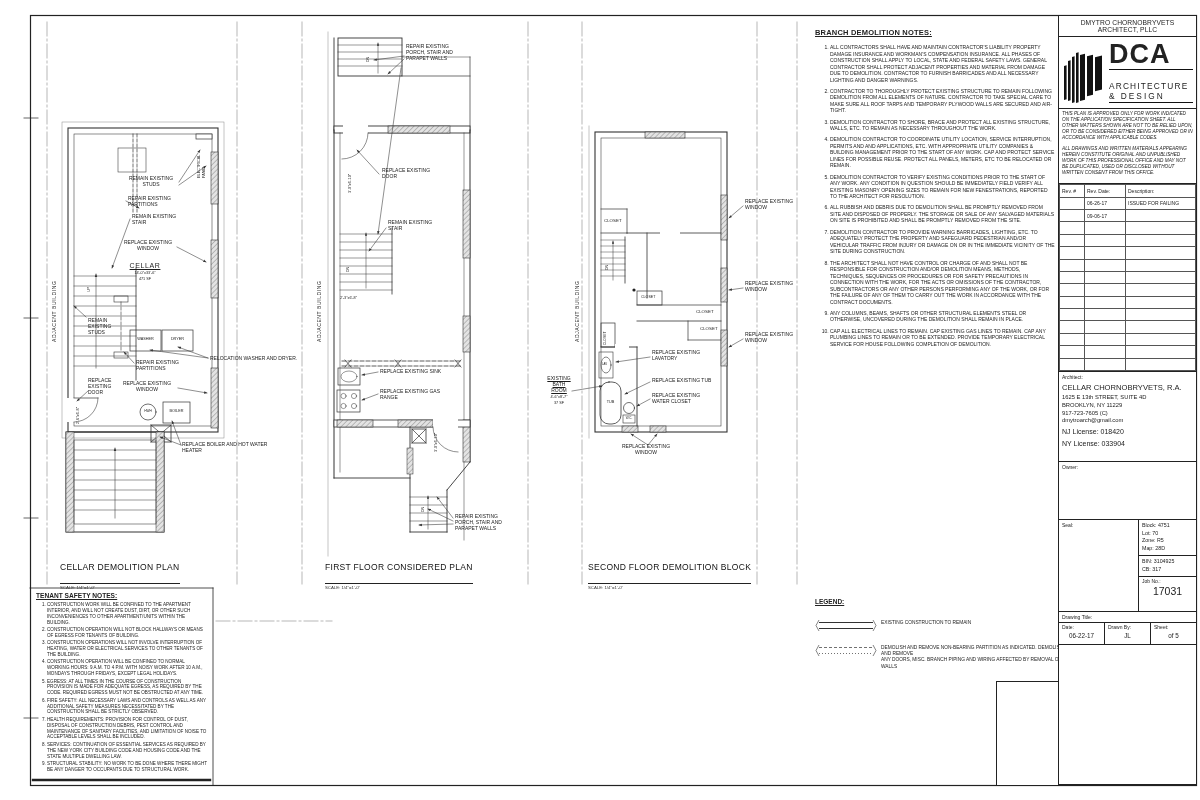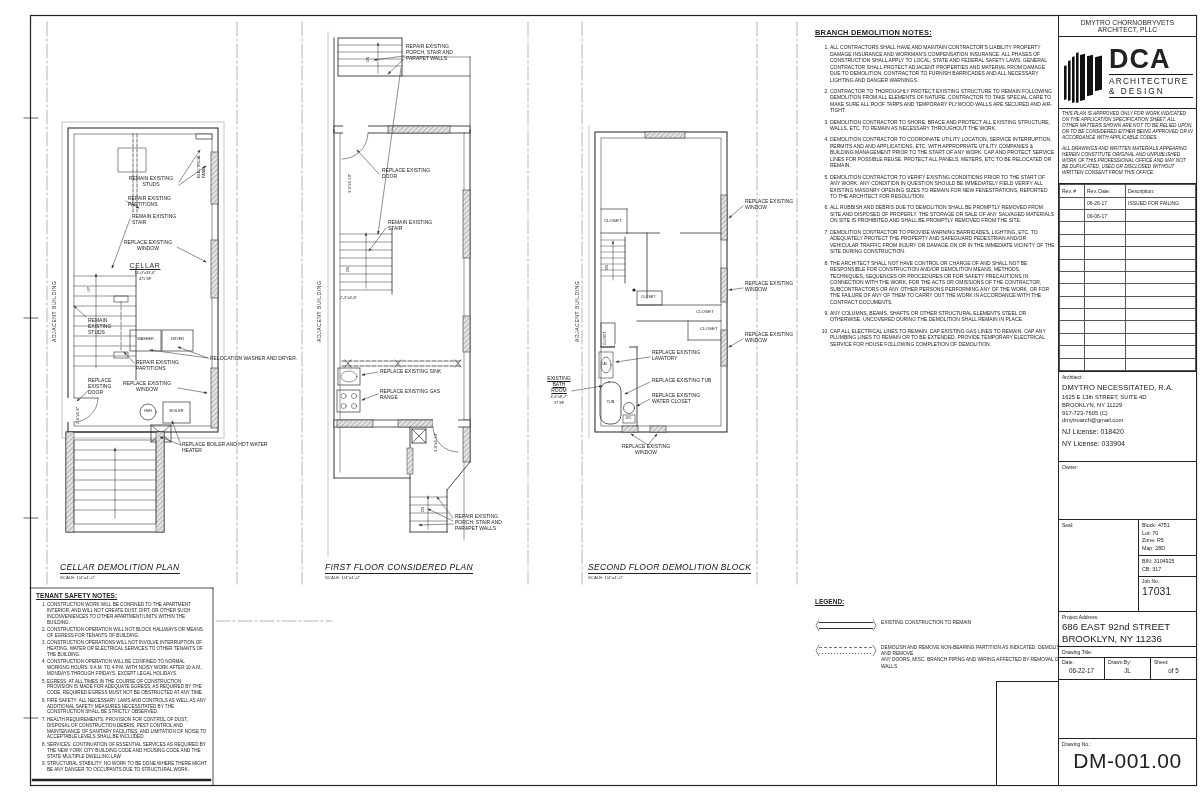--- a/index.html
+++ b/index.html
@@ -7,21 +7,21 @@
        font-family:"Liberation Sans", sans-serif;overflow:hidden;}
   .ann{position:absolute;font-size:5px;line-height:1.18;color:#1c1c1c;white-space:pre-line;}
   .c{text-align:center;}
   .xs{font-size:3.8px;}
   .s{font-size:4.4px;}
   .vert{transform:rotate(-90deg);transform-origin:0 0;white-space:pre-line;}
   .nowrap{white-space:nowrap;}
   .room-name{font-size:7px;letter-spacing:.6px;text-decoration:underline;}
   .underl{text-decoration:underline;}
   .plan-title{position:absolute;color:#111;}
-  .plan-title .t{font-size:8.5px;letter-spacing:.3px;border-bottom:1px solid #222;display:inline-block;padding-bottom:1px;font-style:italic;}
+  .plan-title .t{font-size:8.5px;letter-spacing:.3px;border-bottom:1px solid #222;display:inline-block;padding-bottom:11px;}
   .plan-title .sc{font-size:4.3px;margin-top:1px;color:#333;}
   .notes-block{position:absolute;left:815px;top:28px;width:240px;}
   .notes-block h3{margin:0 0 7px 0;font-size:7.5px;text-decoration:underline;letter-spacing:.2px;}
   ol.notes{margin:0;padding-left:15px;font-size:5px;line-height:1.3;}
   ol.notes li{margin-bottom:4.8px;}
   .tenant-block{position:absolute;left:36px;top:592px;width:172px;}
   .tenant-block h3{margin:0 0 3px 0;font-size:6.6px;text-decoration:underline;}
   ol.tnotes{margin:0;padding-left:11px;font-size:4.6px;line-height:1.28;}
   ol.tnotes li{margin-bottom:1.5px;}
   .legend-block{position:absolute;left:815px;top:598px;width:250px;}
@@ -30,37 +30,37 @@
   .legend-row .sym{width:66px;flex:0 0 66px;}
   .legend-row .lt{font-size:4.8px;line-height:1.3;white-space:pre-line;padding-top:1px;}
   
   .tb{position:absolute;left:1058px;top:15px;width:139px;height:771px;border:1px solid #222;
       box-sizing:border-box;display:flex;flex-direction:column;background:#fff;}
   .tb-sec{border-bottom:1px solid #222;padding:2px 3px;box-sizing:border-box;position:relative;}
   .firm{font-size:6.7px;text-align:center;padding:3px 1px;letter-spacing:.1px;}
   .logo-row{display:flex;align-items:center;height:72px;padding:2px 3px;}
   .logo-text{flex:1;text-align:left;padding-left:3px;}
   .logo-acr{font-size:27px;font-weight:bold;letter-spacing:1px;line-height:.95;}
-  .logo-l1{font-size:8.3px;letter-spacing:1.2px;border-top:1.5px solid #111;margin-top:1px;padding-top:1px;}
+  .logo-l1{font-size:8.3px;letter-spacing:1.2px;border-top:1.5px solid #111;margin-top:1px;padding-top:11px;}
   .logo-l2{font-size:8.3px;letter-spacing:2px;border-bottom:1.5px solid #111;padding-bottom:1px;}
   .disc{font-size:4.7px;font-style:italic;line-height:1.28;}
   .disc p{margin:0 0 5px 0;}
   table.rev{border-collapse:collapse;width:100%;font-size:5px;}
   table.rev td,table.rev th{border:1px solid #555;height:11.4px;padding:0 2px;font-weight:normal;text-align:left;white-space:nowrap;}
   .arch{font-size:5.8px;line-height:1.35;}
   .lbl{font-size:5px;color:#222;}
   .arch .nm{font-size:7.6px;margin:2px 0 1px 0;}
   .arch .lic{font-size:7px;margin-top:2px;}
   .seal-row{display:flex;padding:0;flex:0 0 92px;}
   .seal-left{flex:1;padding:2px 3px;}
   .seal-right{width:57px;border-left:1px solid #222;display:flex;flex-direction:column;}
   .lot-box{border-bottom:1px solid #222;font-size:5.3px;line-height:1.45;padding:2px 3px;}
   .binbox{border-bottom:1px solid #222;font-size:5.3px;line-height:1.5;padding:2px 3px;}
   .jobbox{flex:1;padding:1px 3px;}
-  .jobbox .v{font-size:10.5px;margin-top:1px;}
+  .jobbox .v{font-size:10.5px;text-align:center;margin-top:1px;}
   .addr .l1{font-size:9.6px;margin-top:1px;}
   .dtitle .tx{font-size:10px;line-height:1.22;white-space:pre-line;margin-top:1px;}
   .meta-row{display:flex;padding:0;height:22px;}
   .meta-cell{flex:1;border-right:1px solid #222;padding:1px 3px;}
   .meta-cell:last-child{border-right:none;}
   .meta-cell .mv{font-size:6.3px;text-align:center;margin-top:2px;}
   .spacer{flex:1;border-bottom:1px solid #222;}
   .dno{height:46px;border-bottom:none !important;}
   .dno .v{font-size:21px;letter-spacing:.5px;margin-top:2px;text-align:center;}
   .stamp{position:absolute;left:996px;top:681px;width:63px;height:105px;border:1px solid #222;box-sizing:border-box;background:#fff;}
@@ -555,21 +555,21 @@
             <td></td>
             <td></td>
             <td></td>
           </tr>
     </tbody>
       </table>
   </div>
 
   <div class="tb-sec arch" style="flex:0 0 90px;">
     <div class="lbl">Architect:</div>
-    <div class="nm">DMYTRO NECESSITATED, R.A.</div>
+    <div class="nm">CELLAR CHORNOBRYVETS, R.A.</div>
     <div>1625 E 13th STREET, SUITE 4D</div>
     <div>BROOKLYN, NY 11229</div>
     <div>917-723-7605 (C)</div>
     <div>dmytroarch@gmail.com</div>
     <div class="lic">NJ License:  018420</div>
     <div class="lic">NY License:  033904</div>
   </div>
 
   <div class="tb-sec" style="flex:0 0 58px;">
     <div class="lbl">Owner:</div>
@@ -590,25 +590,20 @@
         <div>BIN: 3104925</div>
         <div>CB: 317</div>
       </div>
       <div class="jobbox">
         <div class="lbl">Job No.:</div>
         <div class="v">17031</div>
       </div>
     </div>
   </div>
 
-  <div class="tb-sec addr">
-    <div class="lbl">Project Address:</div>
-    <div class="l1">686 EAST 92nd STREET</div>
-    <div class="l1">BROOKLYN, NY 11236</div>
-  </div>
 
   <div class="tb-sec dtitle">
     <div class="lbl">Drawing Title:</div>
   </div>
 
   <div class="tb-sec meta-row">
     <div class="meta-cell">
       <div class="lbl">Date:</div>
       <div class="mv">06-22-17</div>
     </div>
@@ -617,17 +612,13 @@
       <div class="mv">JL</div>
     </div>
     <div class="meta-cell">
       <div class="lbl">Sheet:</div>
       <div class="mv">of 5</div>
     </div>
   </div>
 
   <div class="spacer"></div>
 
-  <div class="tb-sec dno">
-    <div class="lbl">Drawing No.:</div>
-    <div class="v">DM-001.00</div>
-  </div>
 </div>
 
 </body></html>

